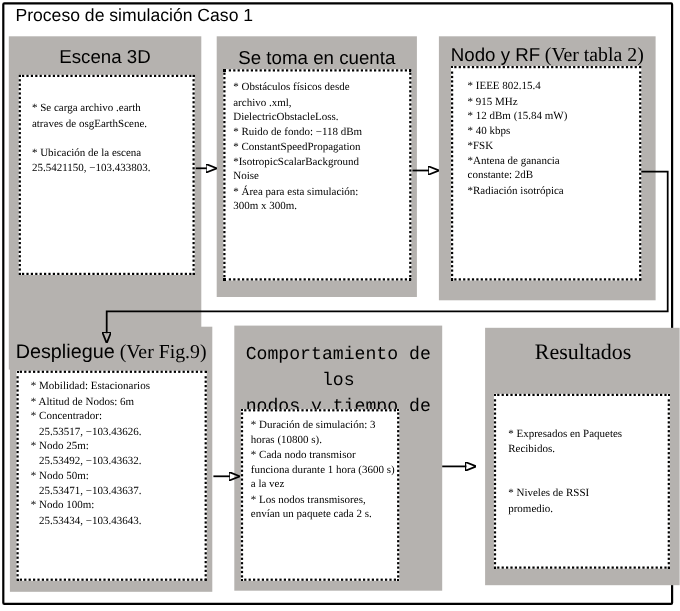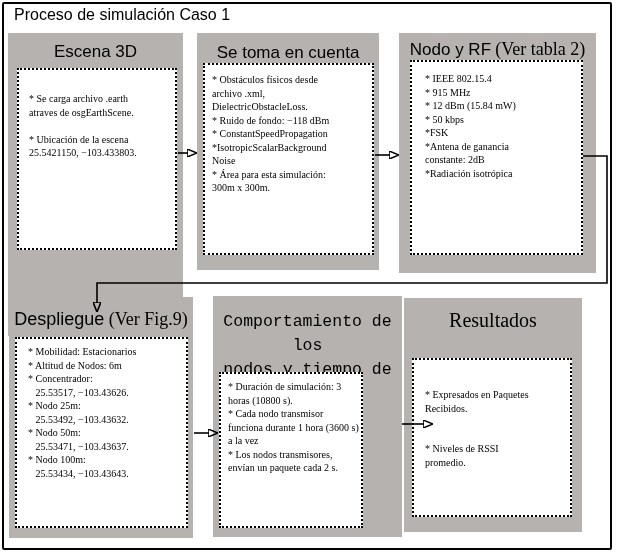--- a/index.html
+++ b/index.html
@@ -53,21 +53,21 @@
   #box-despliegue .body   { padding:6px 2px 0 11px; }
 
   #box-comportamiento { left:213px; top:296px; width:189px; height:241px; }
   #box-comportamiento .btitle {
     padding-top:14px; font-size:16.5px; line-height:1.45;
     font-family:Liberation Mono, monospace; white-space:pre-line;
   }
   #box-comportamiento .panel { left:6px; top:76px; width:144px; height:156px; }
   #box-comportamiento .body  { padding:6px 2px 0 7px; }
 
-  #box-resultados { left:404px; top:298px; width:178px; height:234px; }
+  #box-resultados { left:441px; top:298px; width:178px; height:234px; }
   #box-resultados .btitle {
     padding-top:10px; font-size:20px;
     font-family:"Liberation Serif", serif;
   }
   #box-resultados .panel { left:8px; top:60px; width:160px; height:159px; }
   #box-resultados .body  { padding:28px 2px 0 11px; }
 
   .connectors {
     position:absolute; left:0; top:0; width:618px; height:555px;
     pointer-events:none;
@@ -110,21 +110,21 @@
 
   <div class="gbox" id="box-nodo">
     <div class="btitle">
       <span class="sans">Nodo y RF</span>
       <span class="serif-note">(Ver tabla 2)</span>
     </div>
     <div class="panel">
       <div class="body">* IEEE 802.15.4
 * 915 MHz
 * 12 dBm (15.84 mW)
-* 50 kbps
+* 40 kbps
 *FSK
 *Antena de ganancia
 constante: 2dB
 *Radiación isotrópica</div>
     </div>
   </div>
 
   <div class="gbox" id="box-despliegue">
     <div class="btitle">
       <span class="sans">Despliegue</span>

